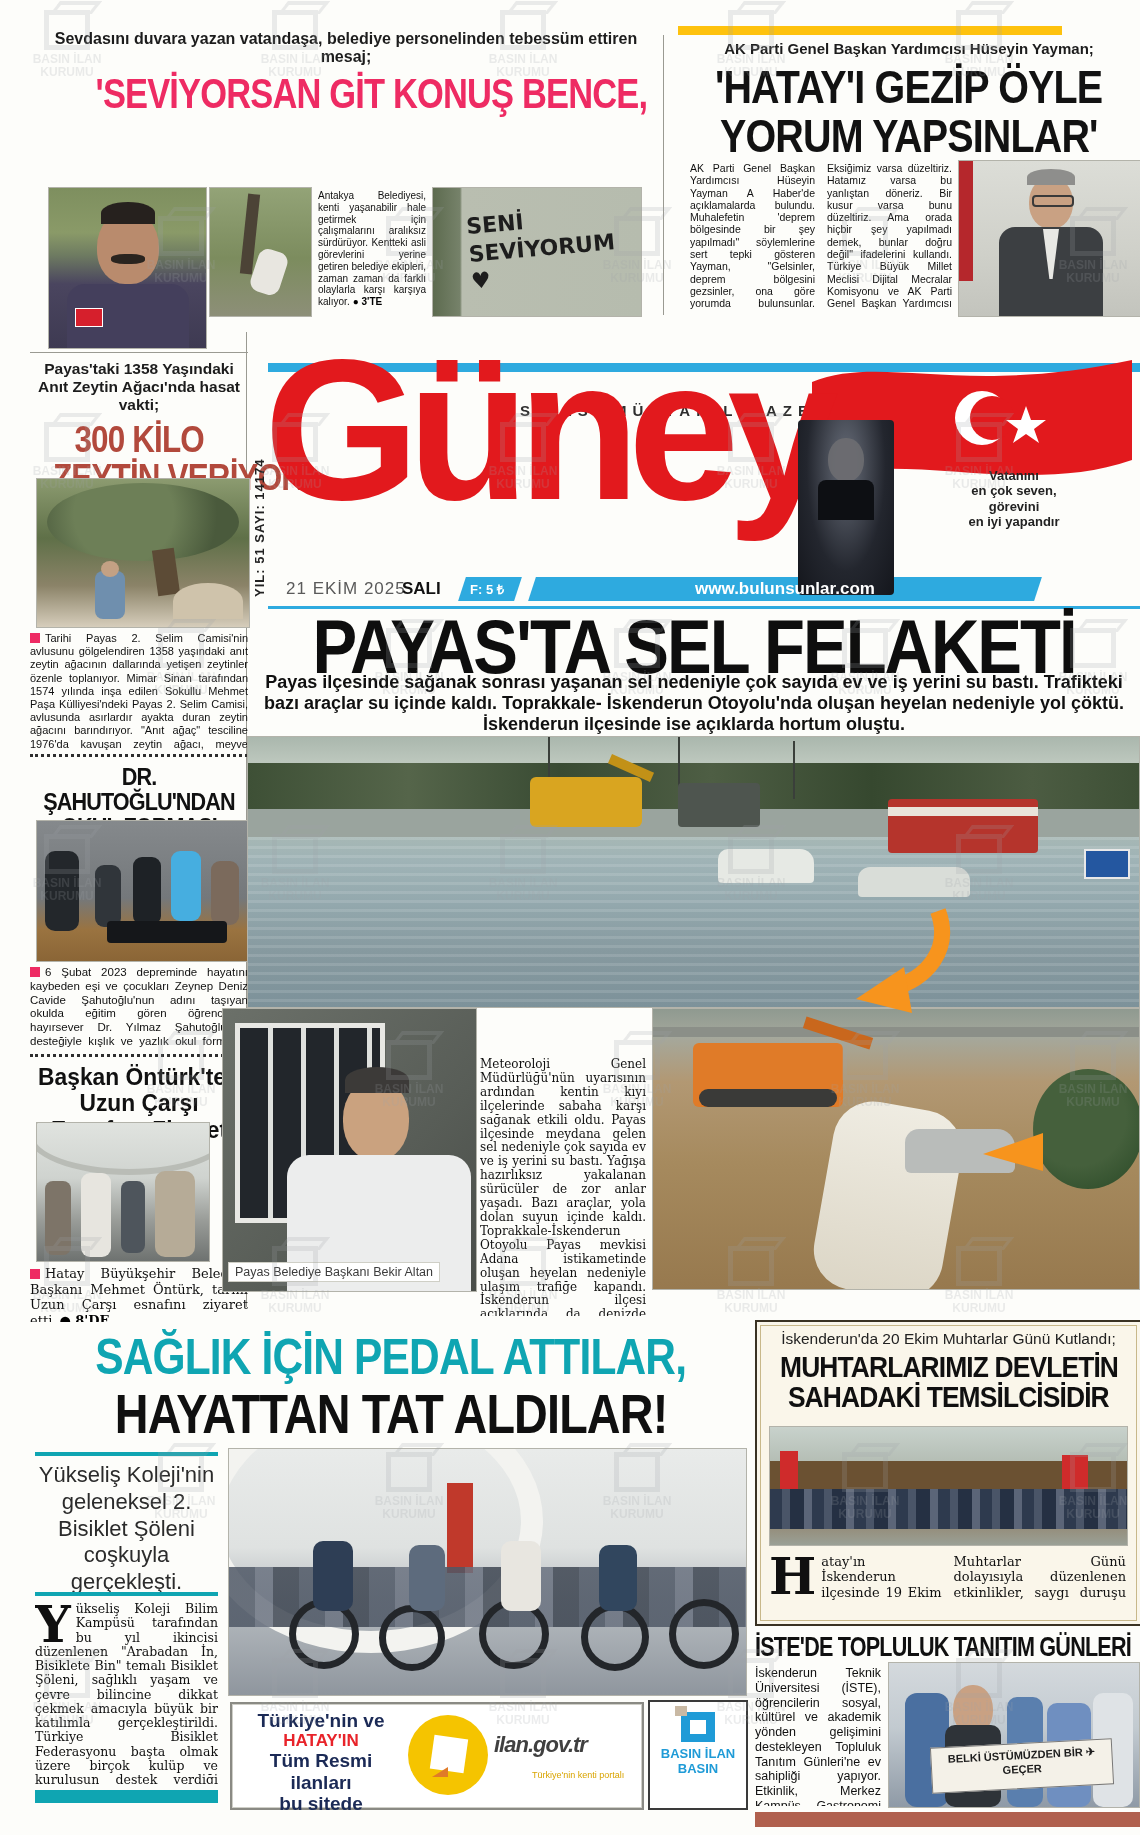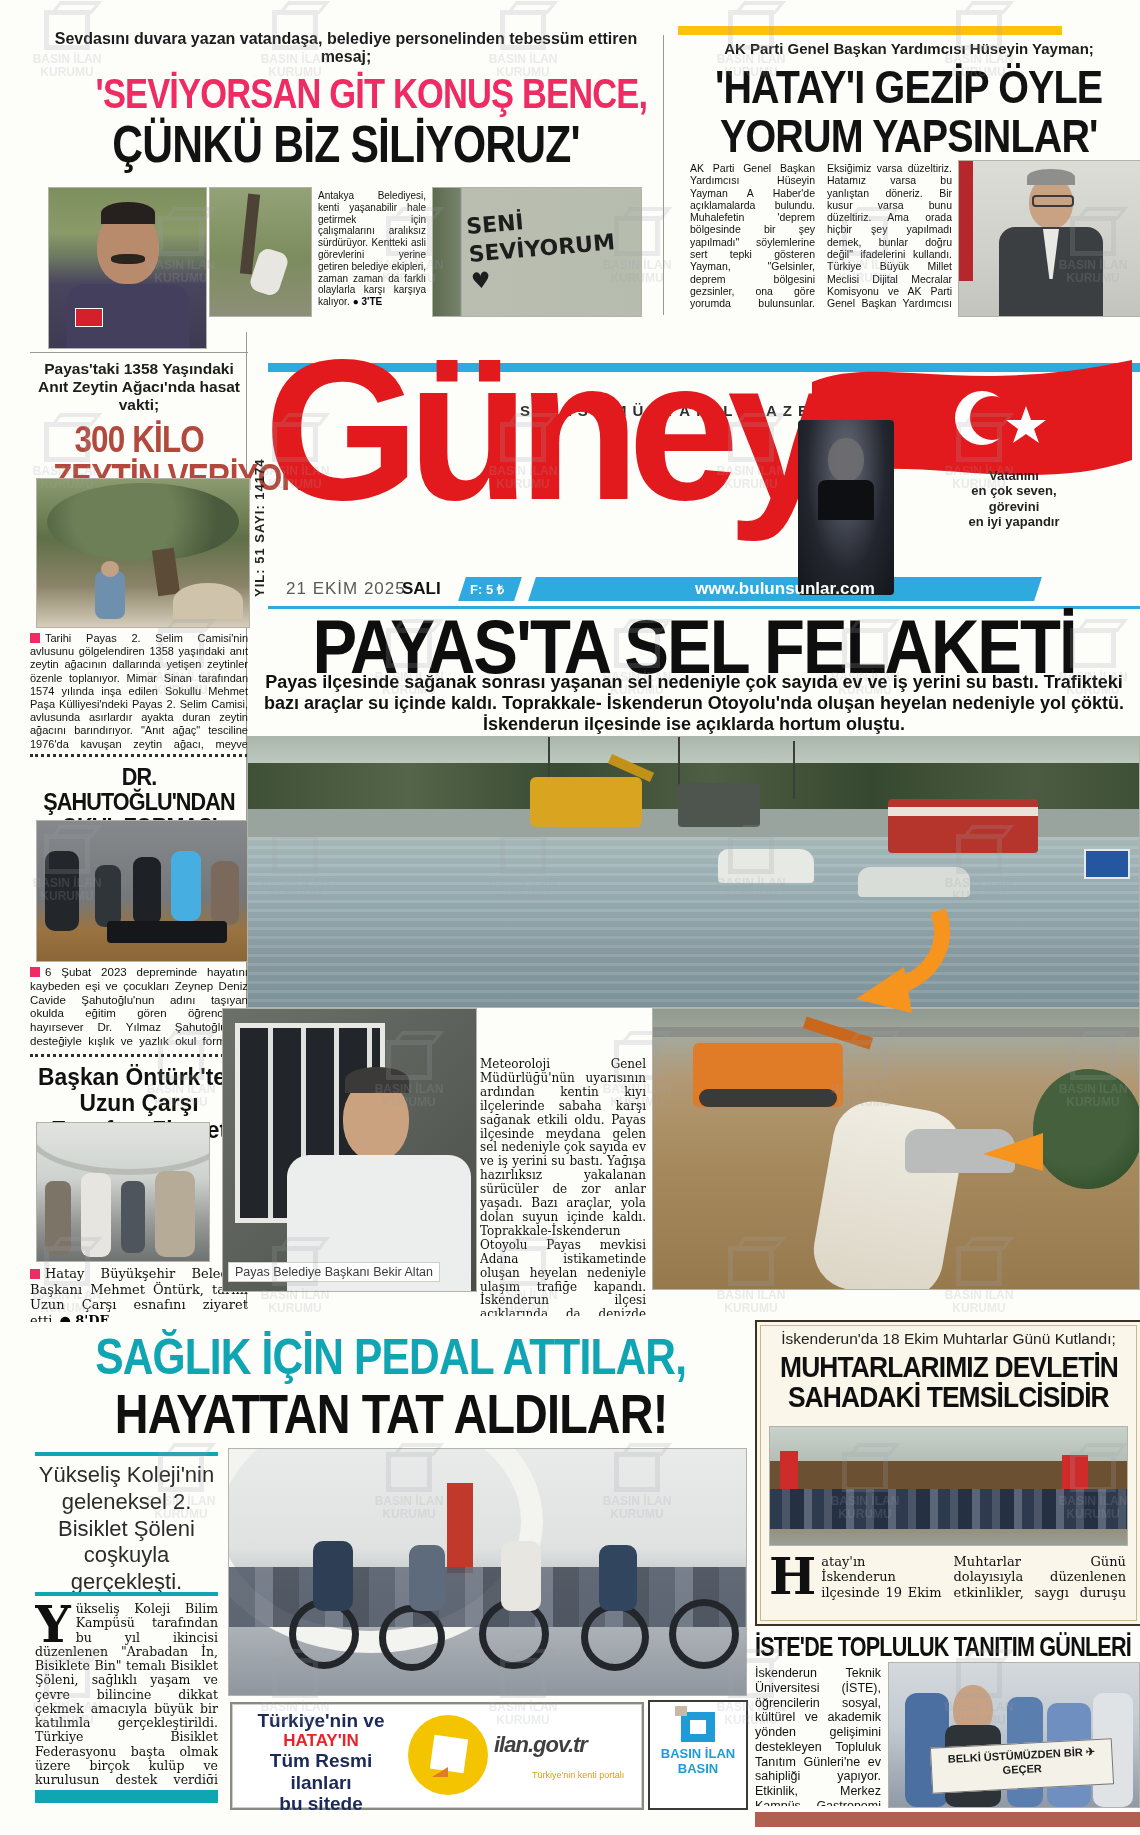--- a/index.html
+++ b/index.html
@@ -27,21 +27,20 @@
   .capbox{position:absolute;background:#fff;color:#3c3c3c;font-size:12.5px;padding:2px 6px;border:1px solid #cfcfc6;white-space:nowrap;}
 </style>
 </head>
 <body>
 
 <div id="page">
 
   <div class="abs ctr z1" style="left:35px;top:30px;width:622px;">
     <div class="kick" style="font-size:16px;">Sevdasını duvara yazan vatandaşa, belediye personelinden tebessüm ettiren mesaj;</div>
     <div style="margin-top:4px;"><span class="cond" style="font-size:42px;color:var(--pink);transform:scaleX(.82);">'SEVİYORSAN GİT KONUŞ BENCE,</span></div>
-    <div style="margin-top:-4px;"><span class="cond" style="font-size:52px;color:#121212;transform:scaleX(.82);">ÇÜNKÜ BİZ SİLİYORUZ'</span></div>
   </div>
 
   <div class="photo z1" style="left:48px;top:187px;width:157px;height:160px;background:linear-gradient(180deg,#7e8f5f 0%,#8a9a68 28%,#6e7b61 42%,#4a455f 60%,#3e3a52 100%);">
     <div class="abs" style="left:48px;top:22px;width:62px;height:74px;border-radius:50% 50% 45% 45%;background:#b98b6d;"></div>
     <div class="abs" style="left:52px;top:14px;width:54px;height:22px;border-radius:50% 50% 0 0;background:#26211e;"></div>
     <div class="abs" style="left:62px;top:66px;width:34px;height:10px;border-radius:40%;background:#2a241f;"></div>
     <div class="abs" style="left:18px;top:96px;width:122px;height:64px;border-radius:18px 18px 0 0;background:#443f5c;"></div>
     <div class="abs" style="left:26px;top:120px;width:26px;height:17px;background:#d61f2c;border:1px solid #fff;"></div>
   </div>
   <div class="photo z1" style="left:209px;top:187px;width:101px;height:128px;background:linear-gradient(180deg,#93a377 0%,#7c8c5e 55%,#8d8f78 100%);">
@@ -253,21 +252,21 @@
   <div class="abs ctr z1" style="left:648px;top:1700px;width:96px;height:106px;background:#fff;border:2px solid #3a3a3a;">
     <div style="position:relative;margin:10px auto 4px;width:34px;height:30px;background:#1f9bd7;">
       <div class="abs" style="left:9px;top:8px;width:16px;height:14px;background:#fff;"></div>
       <div class="abs" style="left:-6px;top:-6px;width:12px;height:10px;background:#c9b9a4;"></div>
     </div>
     <div style="font-size:13px;font-weight:bold;color:#1f9bd7;">BASIN İLAN</div>
     <div style="font-size:13px;font-weight:bold;color:#1f9bd7;">BASIN</div>
   </div>
 
   <div class="abs z1" style="left:755px;top:1320px;width:383px;height:302px;background:#faf6ea;border:2px solid #3a3223;box-shadow:inset 0 0 0 3px #faf6ea, inset 0 0 0 4px #c8b88a;">
-    <div class="ctr kick" style="margin-top:8px;font-size:15.5px;font-weight:normal;color:#222;">İskenderun'da 18 Ekim Muhtarlar Günü Kutlandı;</div>
+    <div class="ctr kick" style="margin-top:8px;font-size:15.5px;font-weight:normal;color:#222;">İskenderun'da 20 Ekim Muhtarlar Günü Kutlandı;</div>
     <div class="ctr" style="margin-top:2px;"><span class="cond" style="font-size:30px;color:#101010;transform:scaleX(.88);">MUHTARLARIMIZ DEVLETİN</span></div>
     <div class="ctr" style="margin-top:-4px;"><span class="cond" style="font-size:30px;color:#101010;transform:scaleX(.88);">SAHADAKİ TEMSİLCİSİDİR</span></div>
     <div class="photo" style="left:12px;top:104px;width:357px;height:118px;background:linear-gradient(180deg,#c8d2cc 0%,#b4bdb4 30%,#a2845f 46%,#8c7050 62%,#9aa096 100%);">
       <div class="abs" style="left:0;top:34px;width:357px;height:30px;background:#6b5132;"></div>
       <div class="abs" style="left:292px;top:28px;width:26px;height:36px;background:#cf2b2b;"></div>
       <div class="abs" style="left:10px;top:24px;width:18px;height:40px;background:#cf2b2b;"></div>
       <div class="abs" style="left:0;top:62px;width:357px;height:40px;background:repeating-linear-gradient(90deg,#2e3a4e 0 12px,#4a5568 12px 20px,#253043 20px 34px,#5b6578 34px 42px);"></div>
     </div>
     <div class="cols2 body-serif" style="position:absolute;left:12px;top:232px;width:357px;height:60px;font-size:13px;line-height:1.18;overflow:hidden;" actable="false">
       <p class="drop"><span>Hatay'ın İskenderun ilçesinde 19 Ekim Muhtarlar Günü dolayısıyla düzenlenen etkinlikler, saygı duruşu ve çelenk sunumuyla başladı, kahvaltı programıyla devam etti. Etkinliklere ilçe protokolü, mahalle muhtarları ve vatandaşlar yoğun katılım gösterdi.</span></p>

